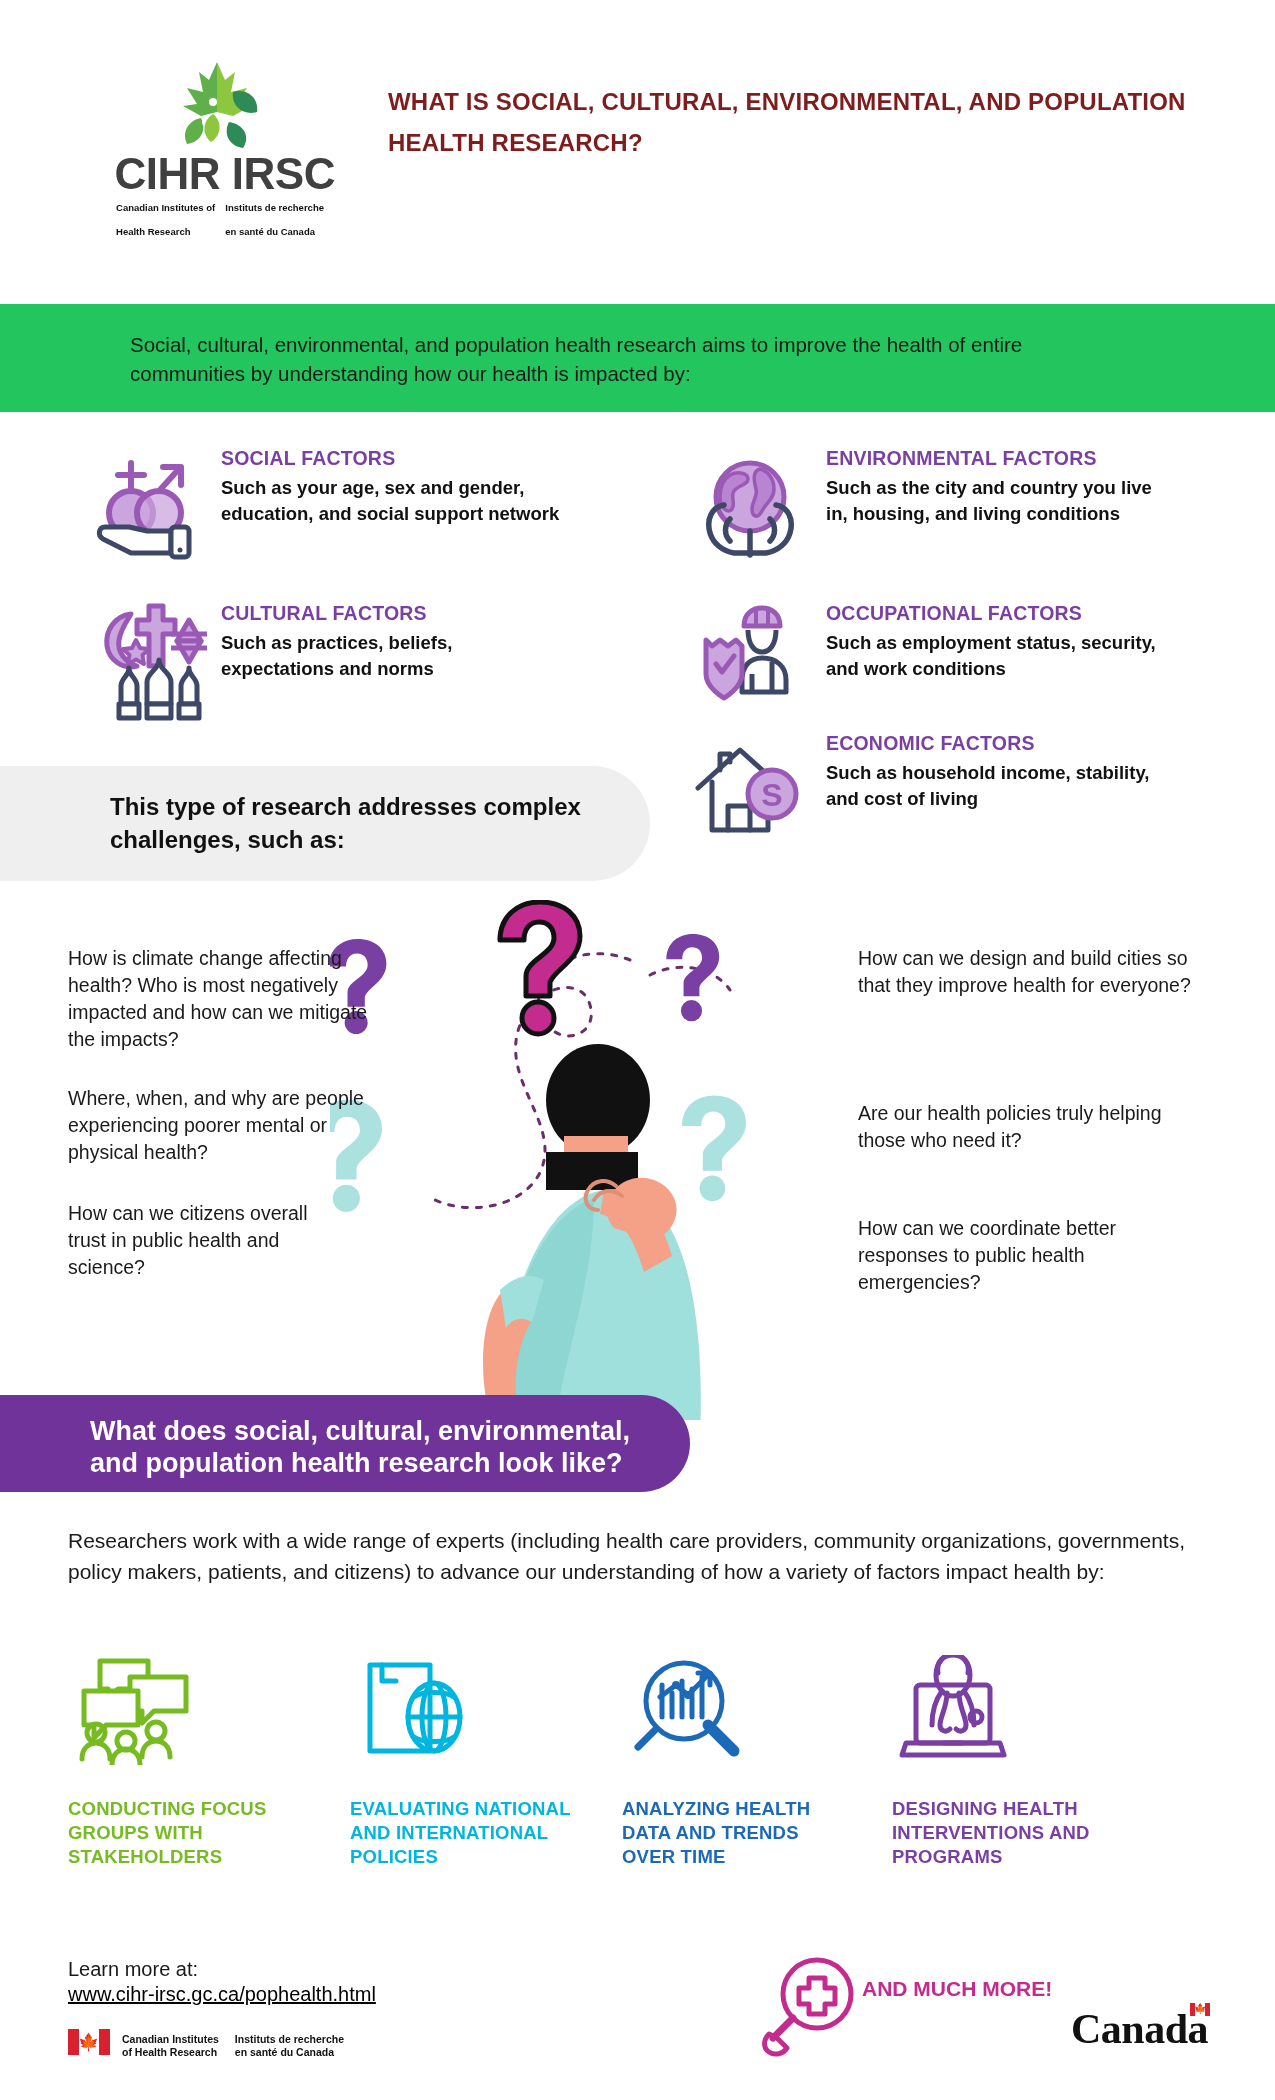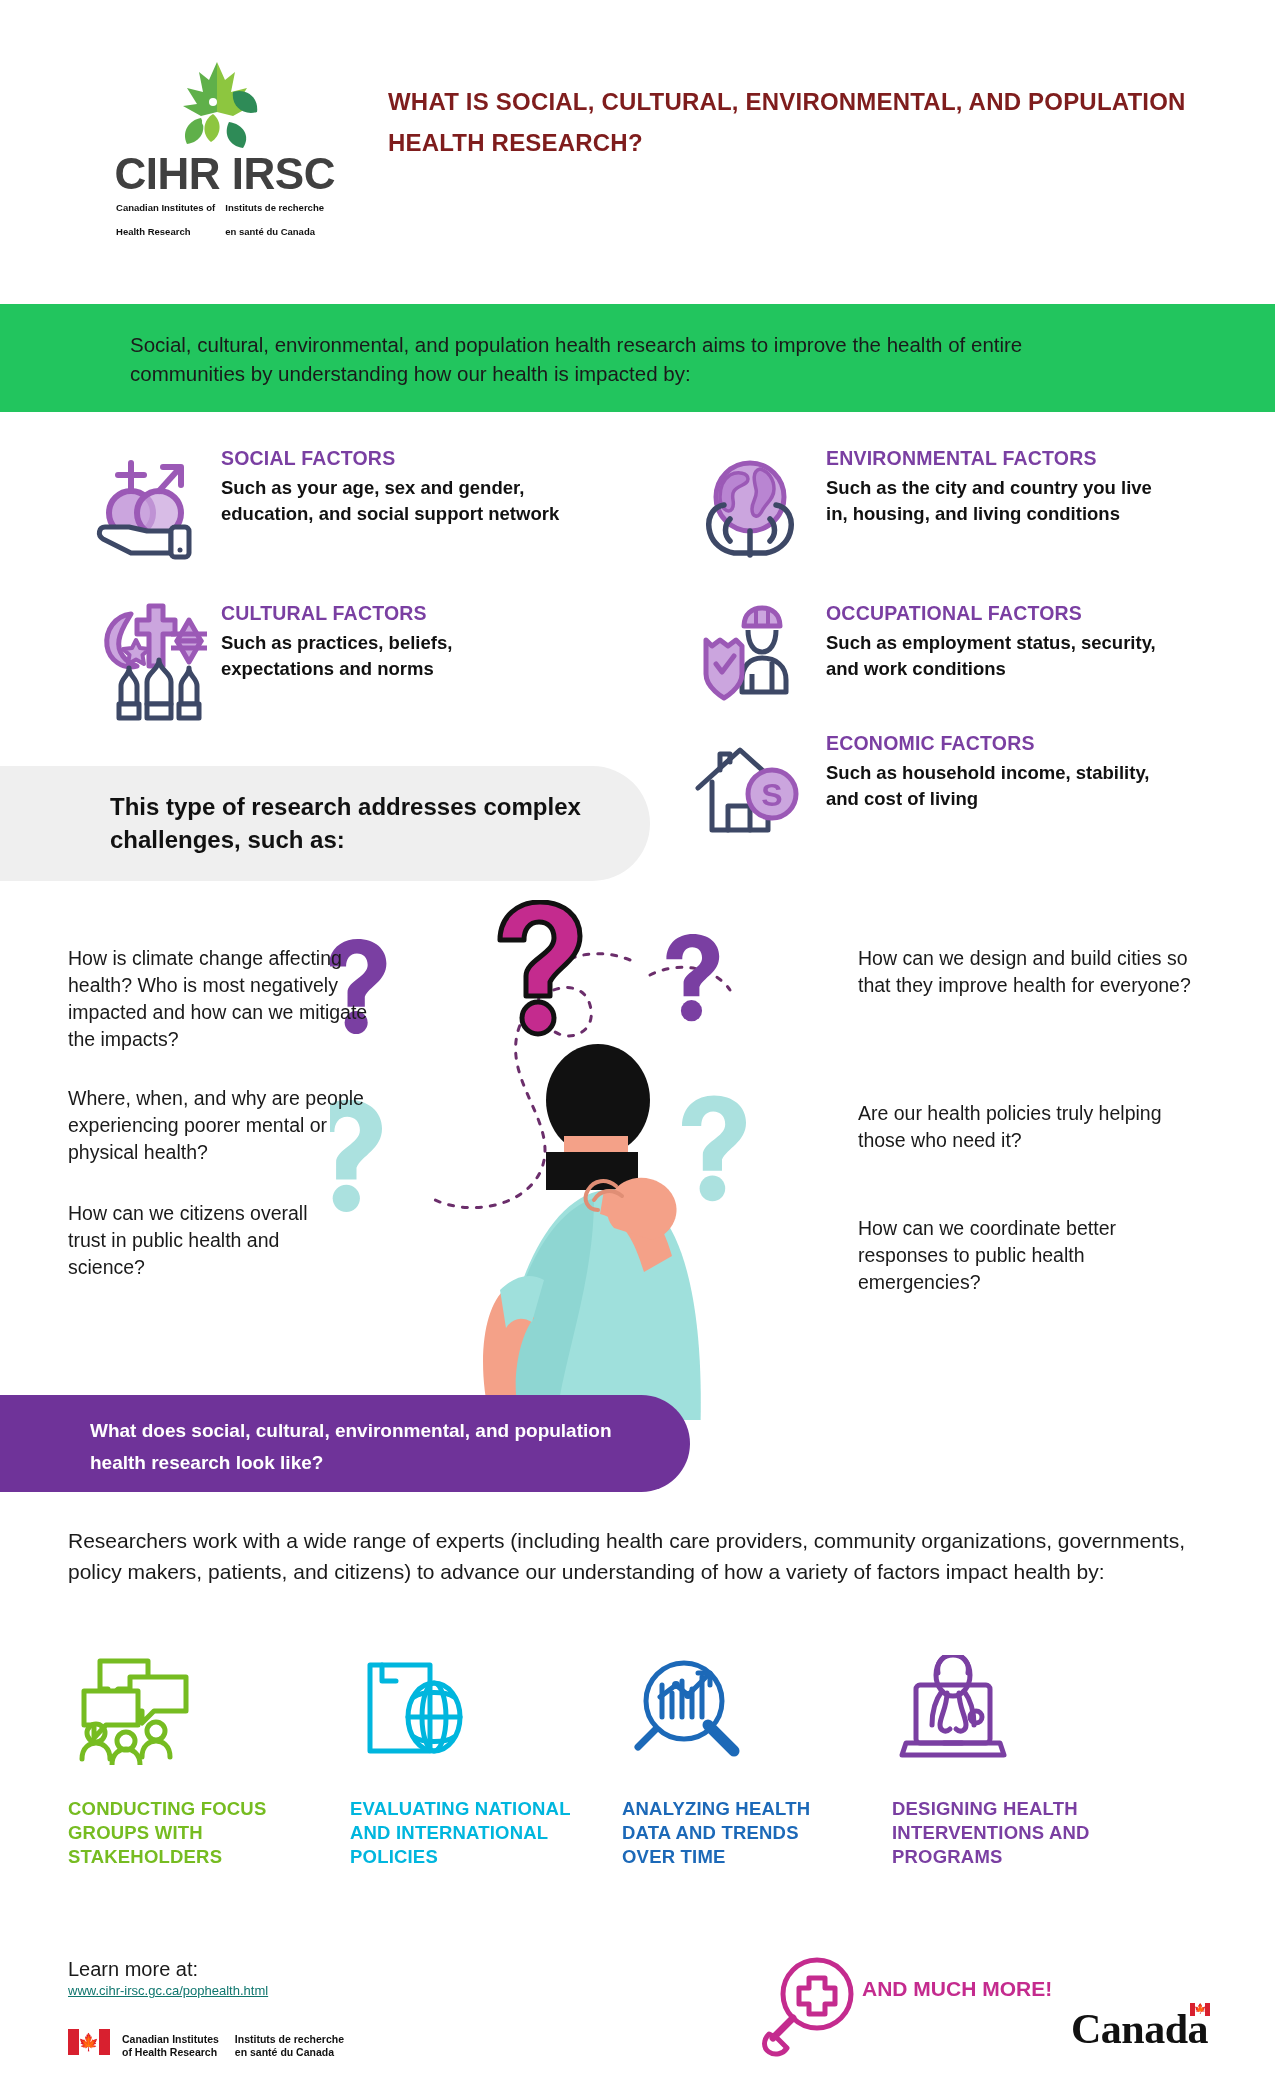--- a/index.html
+++ b/index.html
@@ -66,41 +66,41 @@
   
   .qtext{position:absolute;font-size:19.5px;line-height:27px;color:#1a1a1a;}
 
   
   #purple-banner{
     position:absolute;left:-40px;top:1395px;width:730px;height:97px;
     background:#6F3399;border-radius:0 50px 50px 0;
   }
   #purple-banner-text{
     position:absolute;left:90px;top:1415px;width:580px;
-    color:#fff;font-weight:700;font-size:19px;line-height:32px;
+    color:#fff;font-weight:700;font-size:27px;line-height:32px;
   }
 
   
   #researchers-text{
     position:absolute;left:68px;top:1525px;width:1120px;
     font-size:21px;line-height:31px;color:#1a1a1a;
   }
 
   
   .activity{position:absolute;top:1655px;width:230px;}
   .activity .aicon{height:110px;display:flex;align-items:flex-end;justify-content:flex-start;}
   .activity .alabel{
     margin-top:32px;font-weight:700;font-size:18.5px;line-height:24px;
     letter-spacing:0.2px;text-transform:uppercase;
   }
 
   
   #learn-more{position:absolute;left:68px;top:1955px;font-size:20px;line-height:28px;color:#1a1a1a;}
   #learn-url{
-    position:absolute;left:68px;top:1983px;font-size:13px;color:#0f766e;
+    position:absolute;left:68px;top:1983px;font-size:20px;color:#000000;
     text-decoration:underline;
   }
   #footer-wordmark{position:absolute;left:68px;top:2025px;display:flex;align-items:center;gap:12px;}
   #footer-wordmark .flag{
     width:42px;height:26px;background:#fff;border:0;position:relative;
     display:flex;
   }
   #footer-wordmark .fl-red{width:11px;background:#D8202F;}
   #footer-wordmark .fl-white{width:20px;background:#fff;position:relative;}
   #footer-wordmark .fl-white .leaf{

